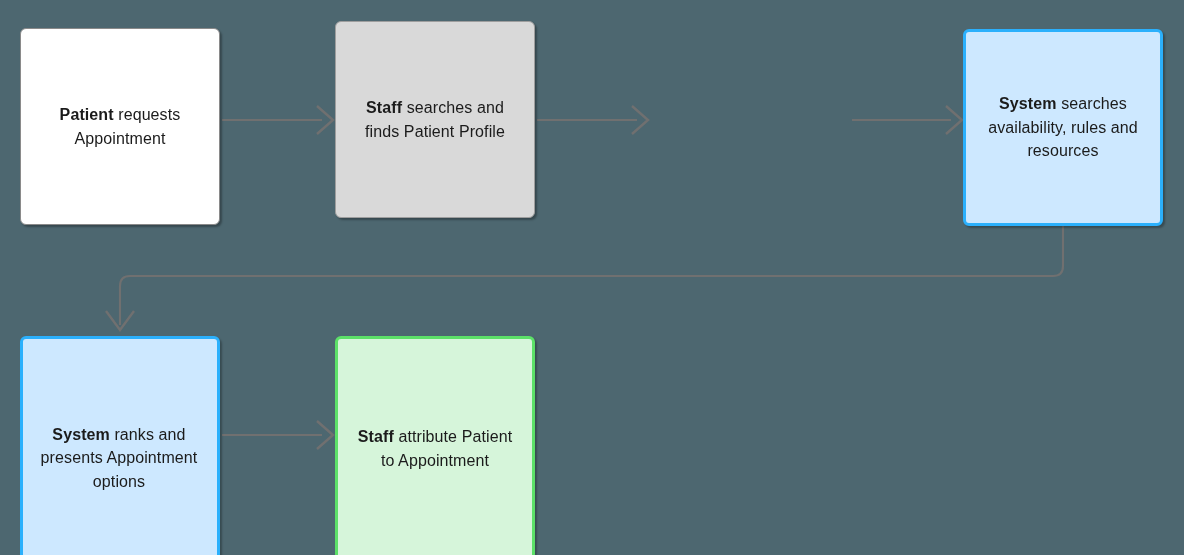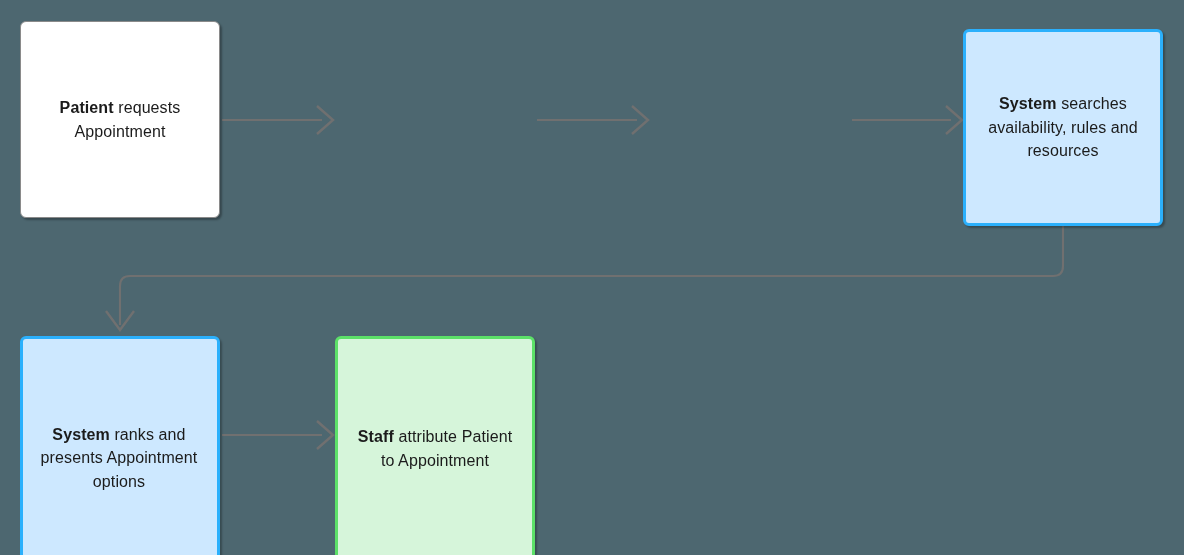--- a/index.html
+++ b/index.html
@@ -44,20 +44,21 @@
     white-space: pre-line;
   }
   .node .label b {
     font-weight: 700;
   }
   
   .node.v-white {
     background: #ffffff;
     border: 1.6px solid #8a8a8a;
     box-shadow: 2px 2px 2px rgba(0,0,0,0.30);
+    margin-top: 7px;
   }
   
   .node.v-grey {
     background: #d9d9d9;
     border: 1.6px solid #9e9e9e;
     box-shadow: 2px 2px 2px rgba(0,0,0,0.30);
   }
   
   .node.v-blue {
     background: #cde8ff;
@@ -114,20 +115,24 @@
       <path class="edge-line" d="M 222 435 L 322 435"></path>
       <path class="edge-head" d="M 317 421 L 333 435 L 317 449"></path>
     </g>
   </svg>
 
   <div class="node v-white" style="left:20px; top:21px; width:200px; height:197px;">
     <div class="label"><b>Patient</b><span> requests
 Appointment</span></div>
   </div>
 
+  <div class="node v-grey" style="left:335px; top:21px; width:200px; height:197px;">
+    <div class="label"><b>Staff</b><span> searches and
+finds Patient Profile</span></div>
+  </div>
 
 
   <div class="node v-blue" style="left:963px; top:29px; width:200px; height:197px;">
     <div class="label"><b>System</b><span> searches
 availability, rules and
 resources</span></div>
   </div>
 
   <div class="node v-blue" style="left:20px; top:336px; width:200px; height:244px;padding-left:8px;">
     <div class="label"><b>System</b><span> ranks and

